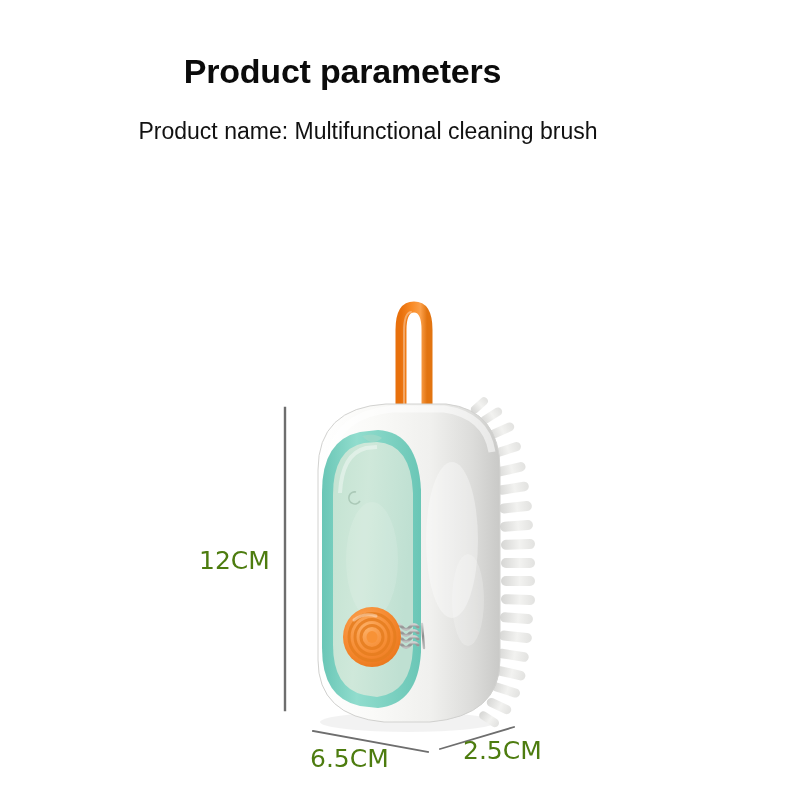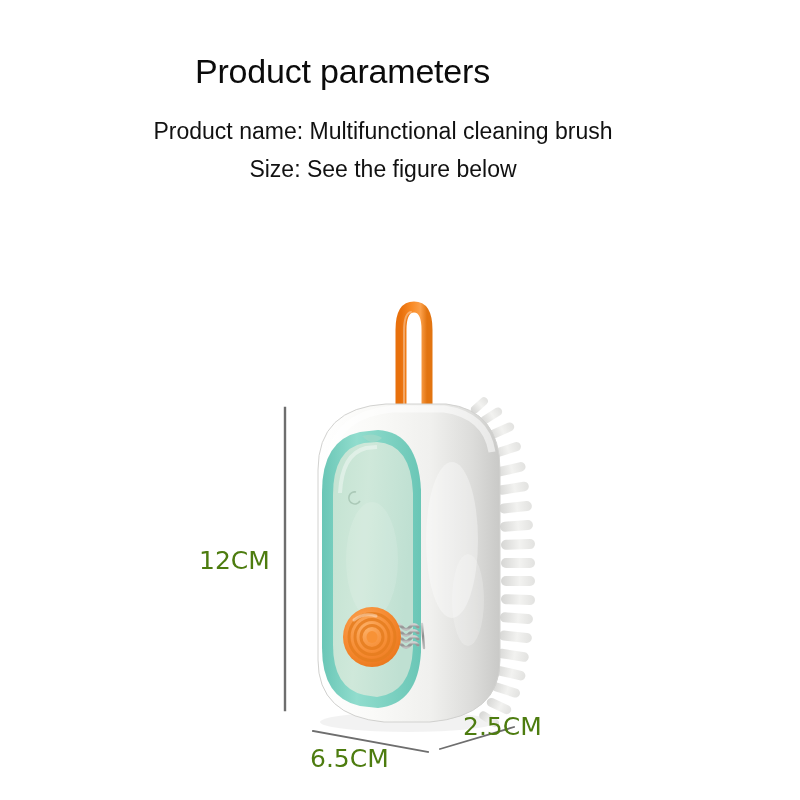--- a/index.html
+++ b/index.html
@@ -19,27 +19,27 @@
   }
 
   
   .page-title {
     position: absolute;
     left: 0;
     top: 52px;
     width: 685px;
     text-align: center;
     font-size: 34px;
-    font-weight: normal;
+    font-weight: bold;
     letter-spacing: -0.2px;
     color: #0b0b0b;
   }
   .spec-list {
     position: absolute;
-    left: 15px;
+    left: 0;
     top: 112px;
     width: 736px;
     text-align: center;
   }
   .spec-line {
     font-size: 23px;
     font-weight: normal;
     line-height: 38px;
     color: #111111;
     white-space: nowrap;
@@ -70,31 +70,30 @@
     left: 199px;
     top: 546px;
   }
   .dim-width {
     left: 310px;
     top: 744px;
     text-align: right;
   }
   .dim-depth {
     left: 463px;
-    top: 712px;
+    top: 736px;
   }
 </style>
 </head>
 <body>
 
 <div class="page-title">Product parameters</div>
 
 <div class="spec-list">
   <div class="spec-line">Product name: Multifunctional cleaning brush</div>
-  <div class="spec-line">Size: See the figure below</div>
 </div>
 
 <div class="product-figure">
   <svg width="800" height="800" viewBox="0 0 800 800" xmlns="http://www.w3.org/2000/svg">
     <defs>
 
       <linearGradient id="bodyGrad" x1="0" y1="0" x2="1" y2="0">
         <stop offset="0%" stop-color="#FFFFFF"></stop>
         <stop offset="30%" stop-color="#FAFAF8"></stop>
         <stop offset="62%" stop-color="#F0F0EE"></stop>

